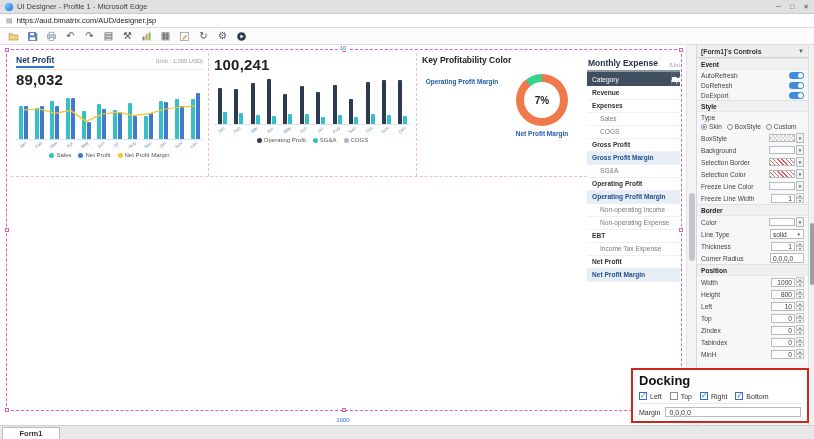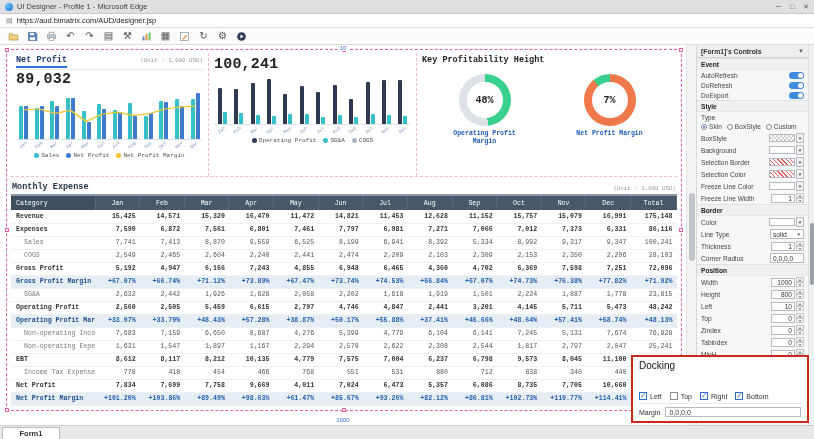--- a/index.html
+++ b/index.html
@@ -27,21 +27,21 @@
   .panel-scroll { width: 6px; background: #eff0f1; border-left: 1px solid #e0e0e0; position: relative; }
   .panel-thumb { position: absolute; left: 1px; top: 178px; width: 4px; height: 62px; background: #9aa0a6; border-radius: 2px; cursor: pointer; }
 
   
   .sel-rect { position: absolute; left: 6px; top: 4px; right: 4px; bottom: 14px; border: 1px dashed #e75fb0; }
   .handle { position: absolute; width: 4px; height: 4px; background: #fff; border: 1px solid #e75fb0; transform: translate(-50%,-50%); }
   .dim { position: absolute; color: #2f6fd4; font-size: 6px; left: 50%; transform: translateX(-50%); background: #fff; padding: 0 2px; z-index: 3; }
   .dim-top { top: 0px; }
   .dim-bottom { bottom: 2px; }
 
-  .dash { position: absolute; inset: 1px; display: flex; flex-direction: column; padding: 2px 3px; overflow: hidden; font-family: Liberation Mono, monospace; }
+  .dash { position: absolute; inset: 1px; display: flex; padding: 2px 3px; overflow: hidden; }
   .cards { display: flex; height: 124px; border-bottom: 1px dashed #f2bcd9; }
   .card { position: relative; padding: 2px 5px 0 5px; }
   .card-np { width: 198px; border-right: 1px dashed #f2bcd9; }
   .card-rev { width: 208px; border-right: 1px dashed #f2bcd9; }
   .card-ratio { flex: 1; }
   .card-head { display: flex; justify-content: space-between; align-items: baseline; border-bottom: 1px solid #ececec; padding-bottom: 1px; }
   .card-title { font-size: 8.5px; font-weight: bold; color: #1a3a6b; border-bottom: 2px solid #2e75d4; padding-bottom: 1px; }
   .card-title.plain { color: #222; border-bottom: none; }
   .unit { font-size: 5.8px; color: #9a9a9a; }
   .big-value { font-size: 15px; font-weight: bold; color: #222; margin-top: 1px; letter-spacing: .2px; }
@@ -99,21 +99,21 @@
   .selctl { width: 34px; height: 10px; border: 1px solid #b7bbc0; background: #fff; display: flex; align-items: center; justify-content: space-between; padding: 0 2px; cursor: pointer; }
   .selctl .arrow { font-size: 4.5px; color: #555; }
   .txtctl { width: 34px; height: 10px; border: 1px solid #b7bbc0; background: #fff; display: flex; align-items: center; padding: 0 2px; }
   .radios { display: flex; gap: 5px; padding: 1px 4px 2px 4px; color: #444; }
   .radio { display: flex; align-items: center; gap: 2px; cursor: pointer; }
   .rdot { width: 6px; height: 6px; border: 1px solid #888; border-radius: 50%; position: relative; background: #fff; }
   .rdot.on::after { content: ""; position: absolute; inset: 1px; background: #2f6fd0; border-radius: 50%; }
 
   
   .docking { position: absolute; right: 5px; bottom: 2px; width: 178px; background: #fff; border: 2px solid #c8291c; padding: 3px 6px 4px 6px; z-index: 10; }
-  .dock-title { font-weight: normal; font-size: 10px; color: #111; margin-bottom: 21px; }
+  .dock-title { font-weight: bold; font-size: 13px; color: #111; margin-bottom: 4px; }
   .dock-checks { display: flex; gap: 8px; align-items: center; font-size: 7px; color: #333; border-bottom: 1px solid #e8e8e8; padding-bottom: 3px; }
   .cbitem { display: flex; align-items: center; gap: 3px; cursor: pointer; }
   .cb { width: 8px; height: 8px; border: 1px solid #8a9096; background: #fff; position: relative; flex: 0 0 auto; }
   .cb.on { border-color: #2f6fd0; }
   .cb.on::after { content: "\2713"; position: absolute; top: -2px; left: 0px; color: #2f6fd0; font-size: 8px; }
   .dock-margin { display: flex; align-items: center; gap: 5px; margin-top: 3px; font-size: 7px; }
   .dock-input { flex: 1; height: 10px; border: 1px solid #b7bbc0; background: #fff; display: flex; align-items: center; padding: 0 3px; font-size: 7px; color: #333; }
 
   
   .bottombar { height: 14px; background: #e8e8e8; border-top: 1px solid #cfcfcf; display: flex; align-items: flex-end; padding-left: 2px; }
@@ -376,27 +376,24 @@
                 </span>
                 <span class="li">
                   <span class="dot" style="background:#a9b6c2"></span>
                   <span>COGS</span>
                 </span>
               </div>
           </div>
 
           <div class="card card-ratio">
             <div class="card-head" style="border-bottom:none;">
-              <span class="card-title plain">Key Profitability Height</span>
+              <span class="card-title plain">Key Profitability Color</span>
             </div>
             <div class="donuts" id="donuts">
                 <div class="donut-wrap">
-                  <div class="donut" style="background:conic-gradient(#39cf8d 0 48%, #dde2e8 48% 100%)">
-                    <span class="donut-pct">48%</span>
-                  </div>
                   <div class="donut-cap">Operating Profit Margin</div>
                 </div>
                 <div class="donut-wrap">
                   <div class="donut" style="background:conic-gradient(#f0794b 0 89%, #39cf8d 89% 100%)">
                     <span class="donut-pct">7%</span>
                   </div>
                   <div class="donut-cap">Net Profit Margin</div>
                 </div>
               </div>
           </div>

